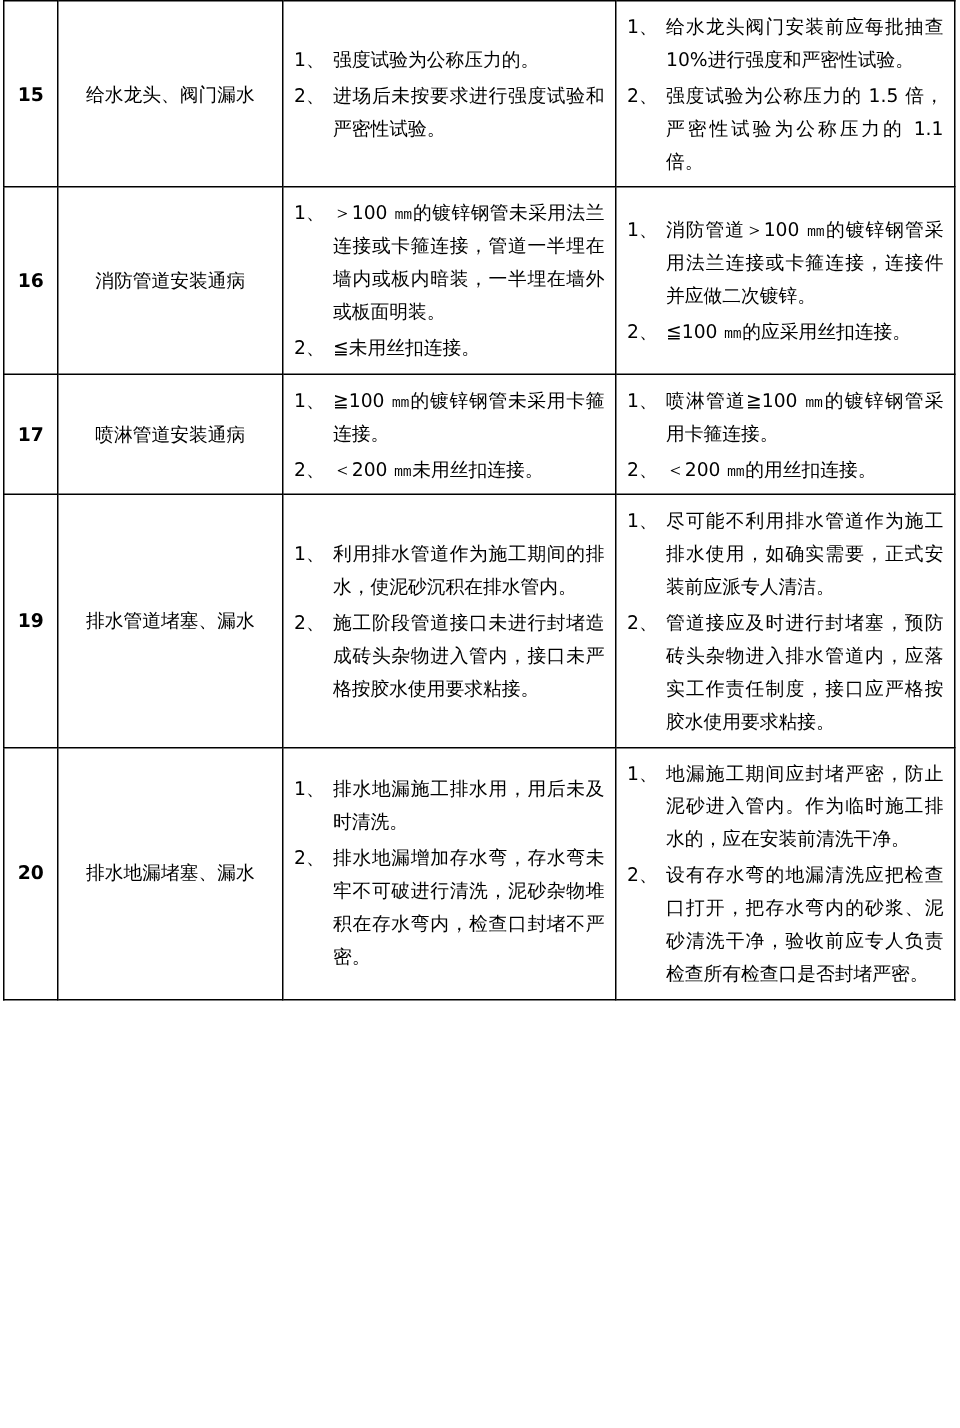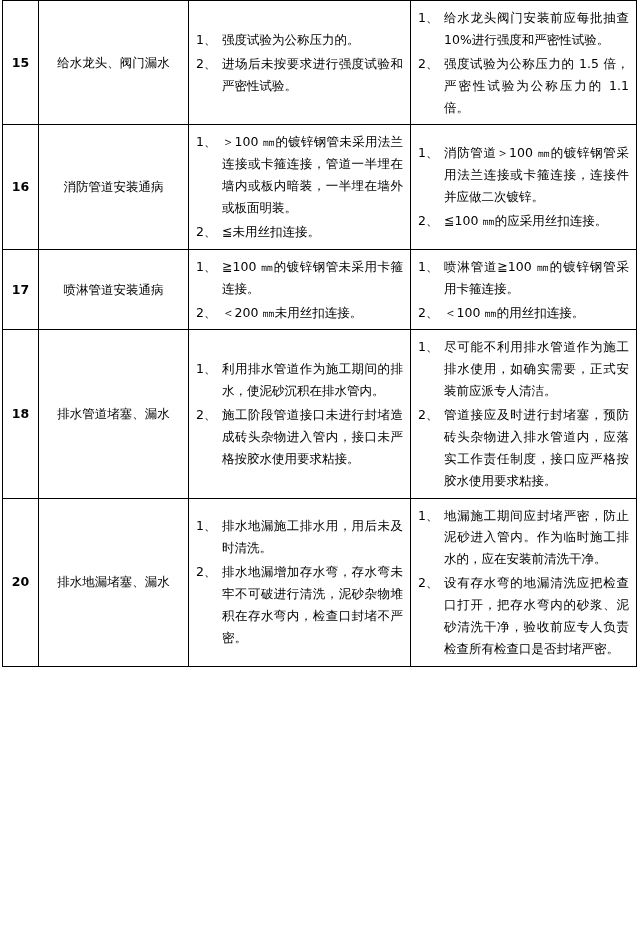--- a/index.html
+++ b/index.html
@@ -130,27 +130,27 @@
         <td class="name">喷淋管道安装通病</td>
         <td class="listcell">
           <ol class="numlist">
             <li><span class="mark">1、</span><span>≧100 ㎜的镀锌钢管未采用卡箍连接。</span></li>
             <li><span class="mark">2、</span><span>＜200 ㎜未用丝扣连接。</span></li>
           </ol>
         </td>
         <td class="listcell">
           <ol class="numlist">
             <li><span class="mark">1、</span><span>喷淋管道≧100 ㎜的镀锌钢管采用卡箍连接。</span></li>
-            <li><span class="mark">2、</span><span>＜100 ㎜的用丝扣连接。</span></li>
+            <li><span class="mark">2、</span><span>＜200 ㎜的用丝扣连接。</span></li>
           </ol>
         </td>
       </tr>
 
       <tr class="row-tall">
-        <td class="num">18</td>
+        <td class="num">19</td>
         <td class="name">排水管道堵塞、漏水</td>
         <td class="listcell">
           <ol class="numlist">
             <li><span class="mark">1、</span><span>利用排水管道作为施工期间的排水，使泥砂沉积在排水管内。</span></li>
             <li><span class="mark">2、</span><span>施工阶段管道接口未进行封堵造成砖头杂物进入管内，接口未严格按胶水使用要求粘接。</span></li>
           </ol>
         </td>
         <td class="listcell">
           <ol class="numlist">
             <li><span class="mark">1、</span><span>尽可能不利用排水管道作为施工排水使用，如确实需要，正式安装前应派专人清洁。</span></li>

